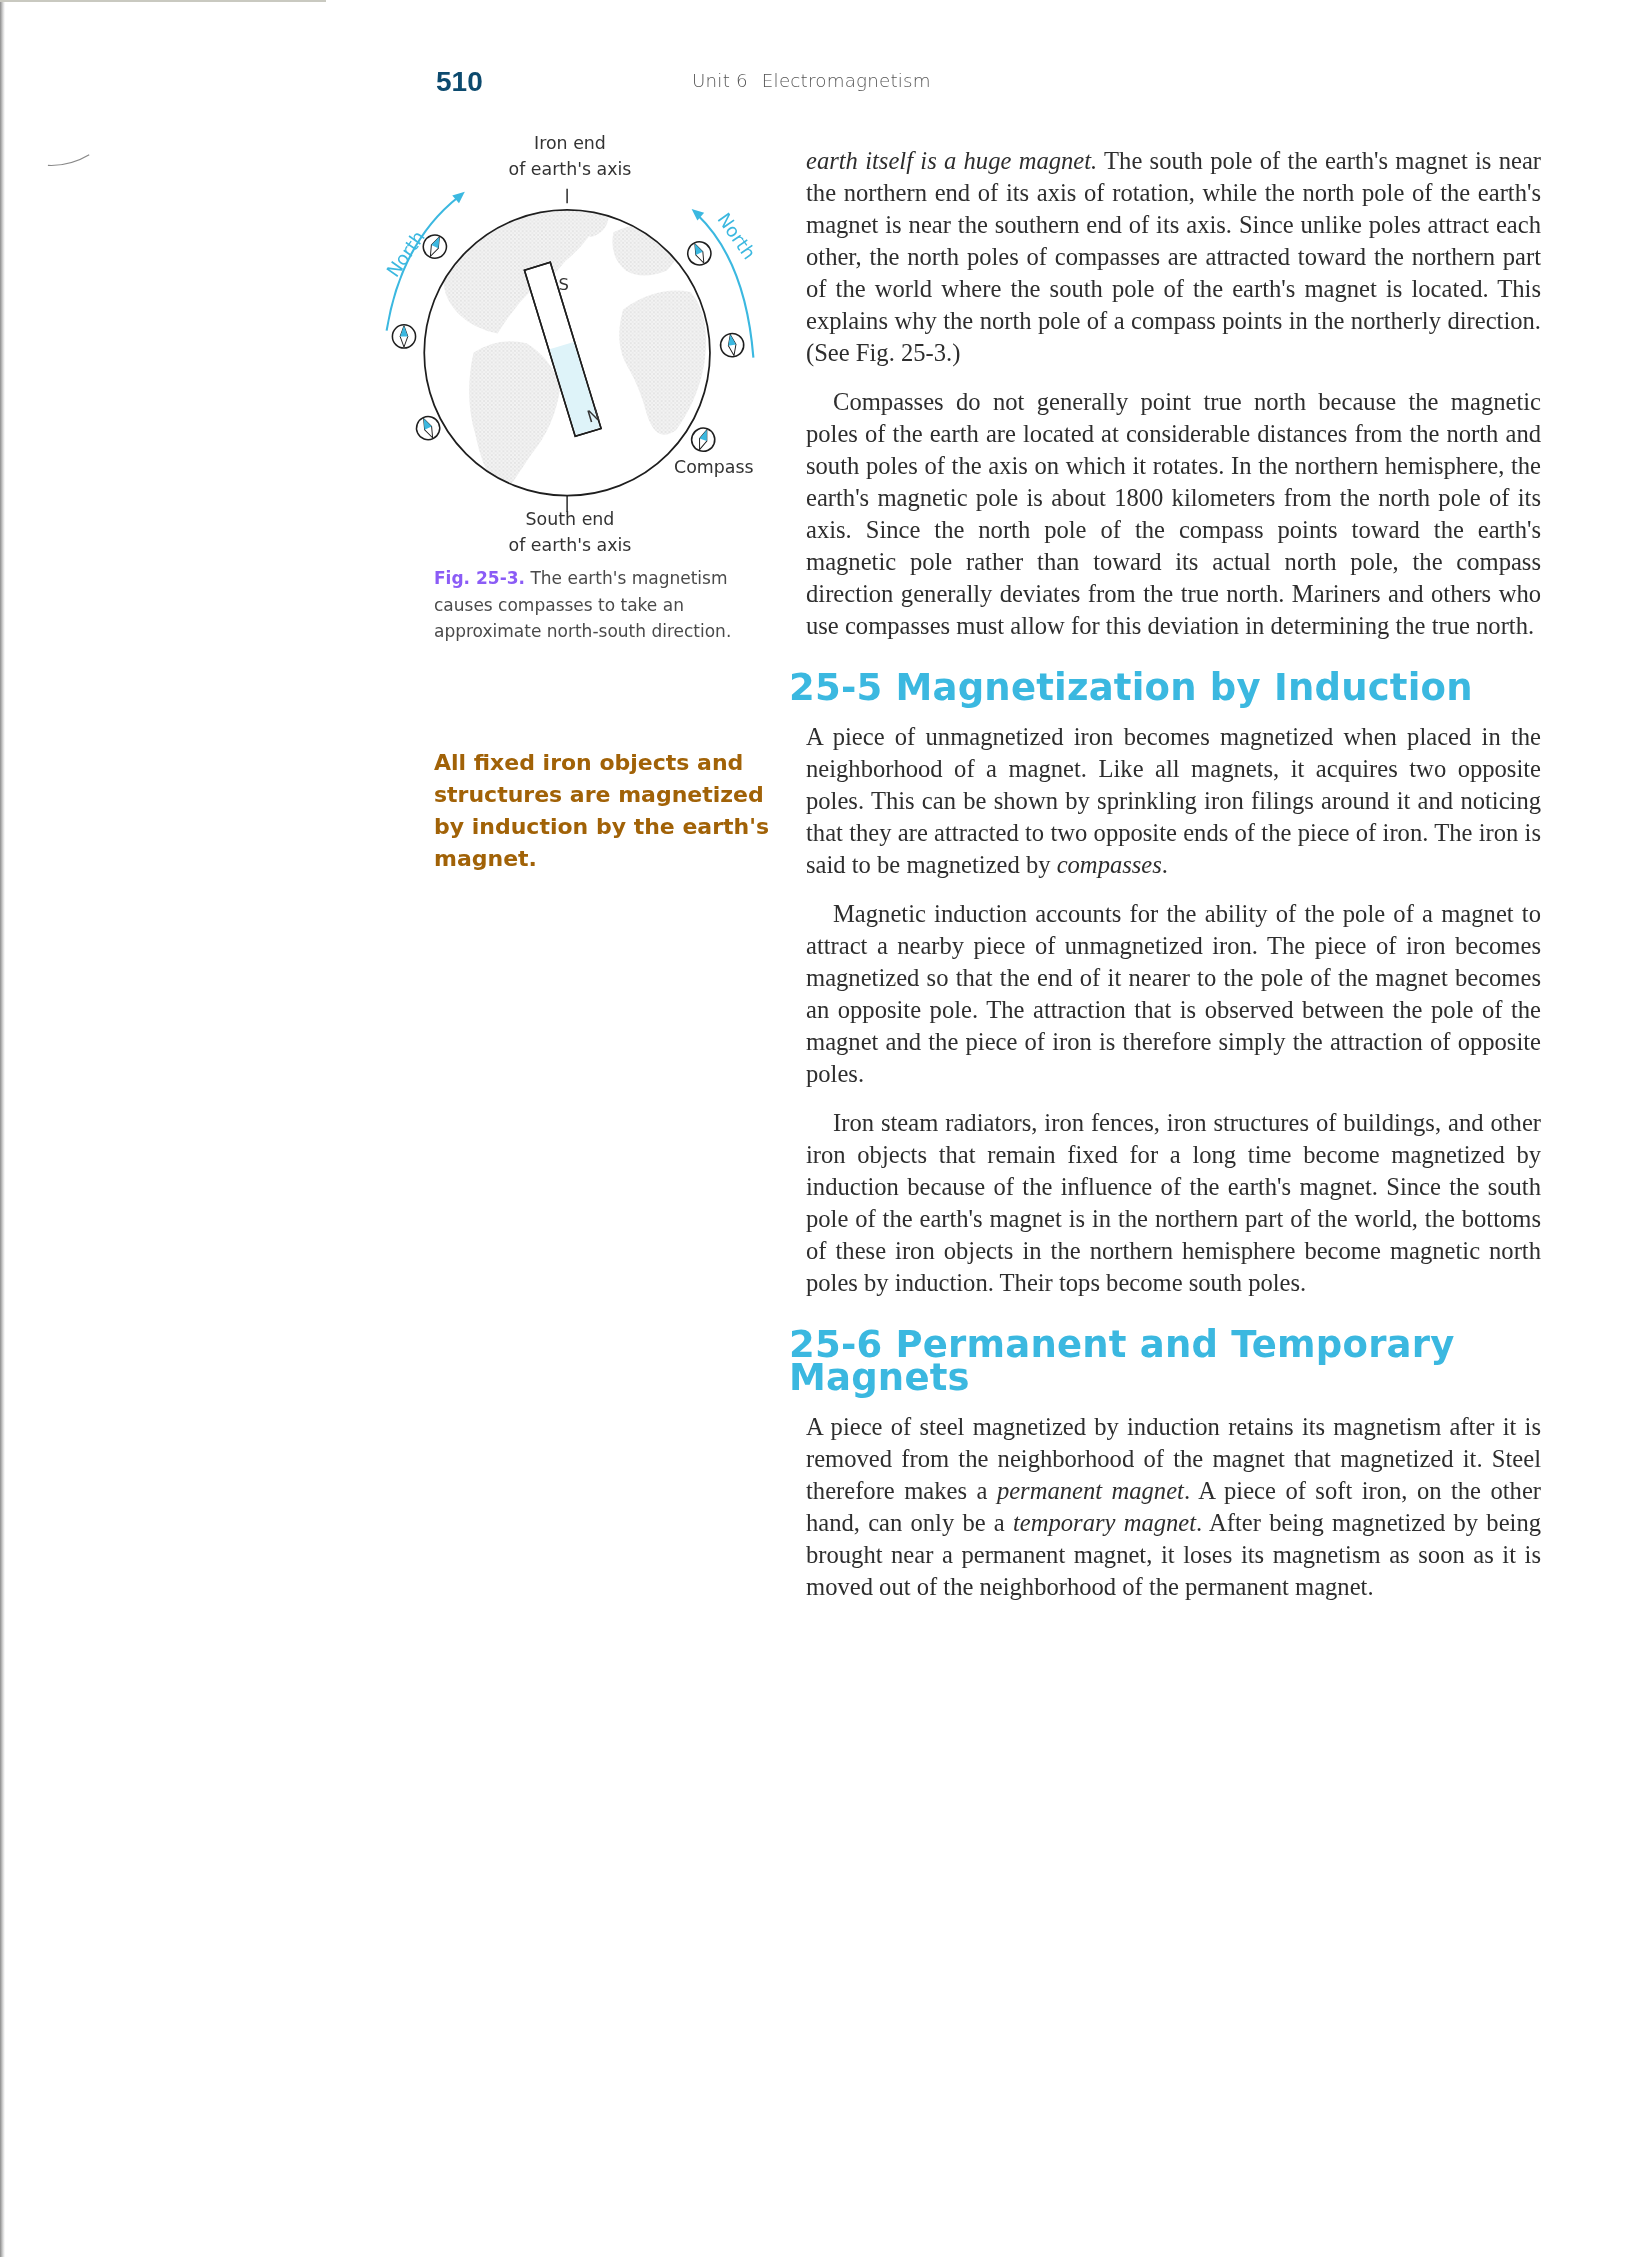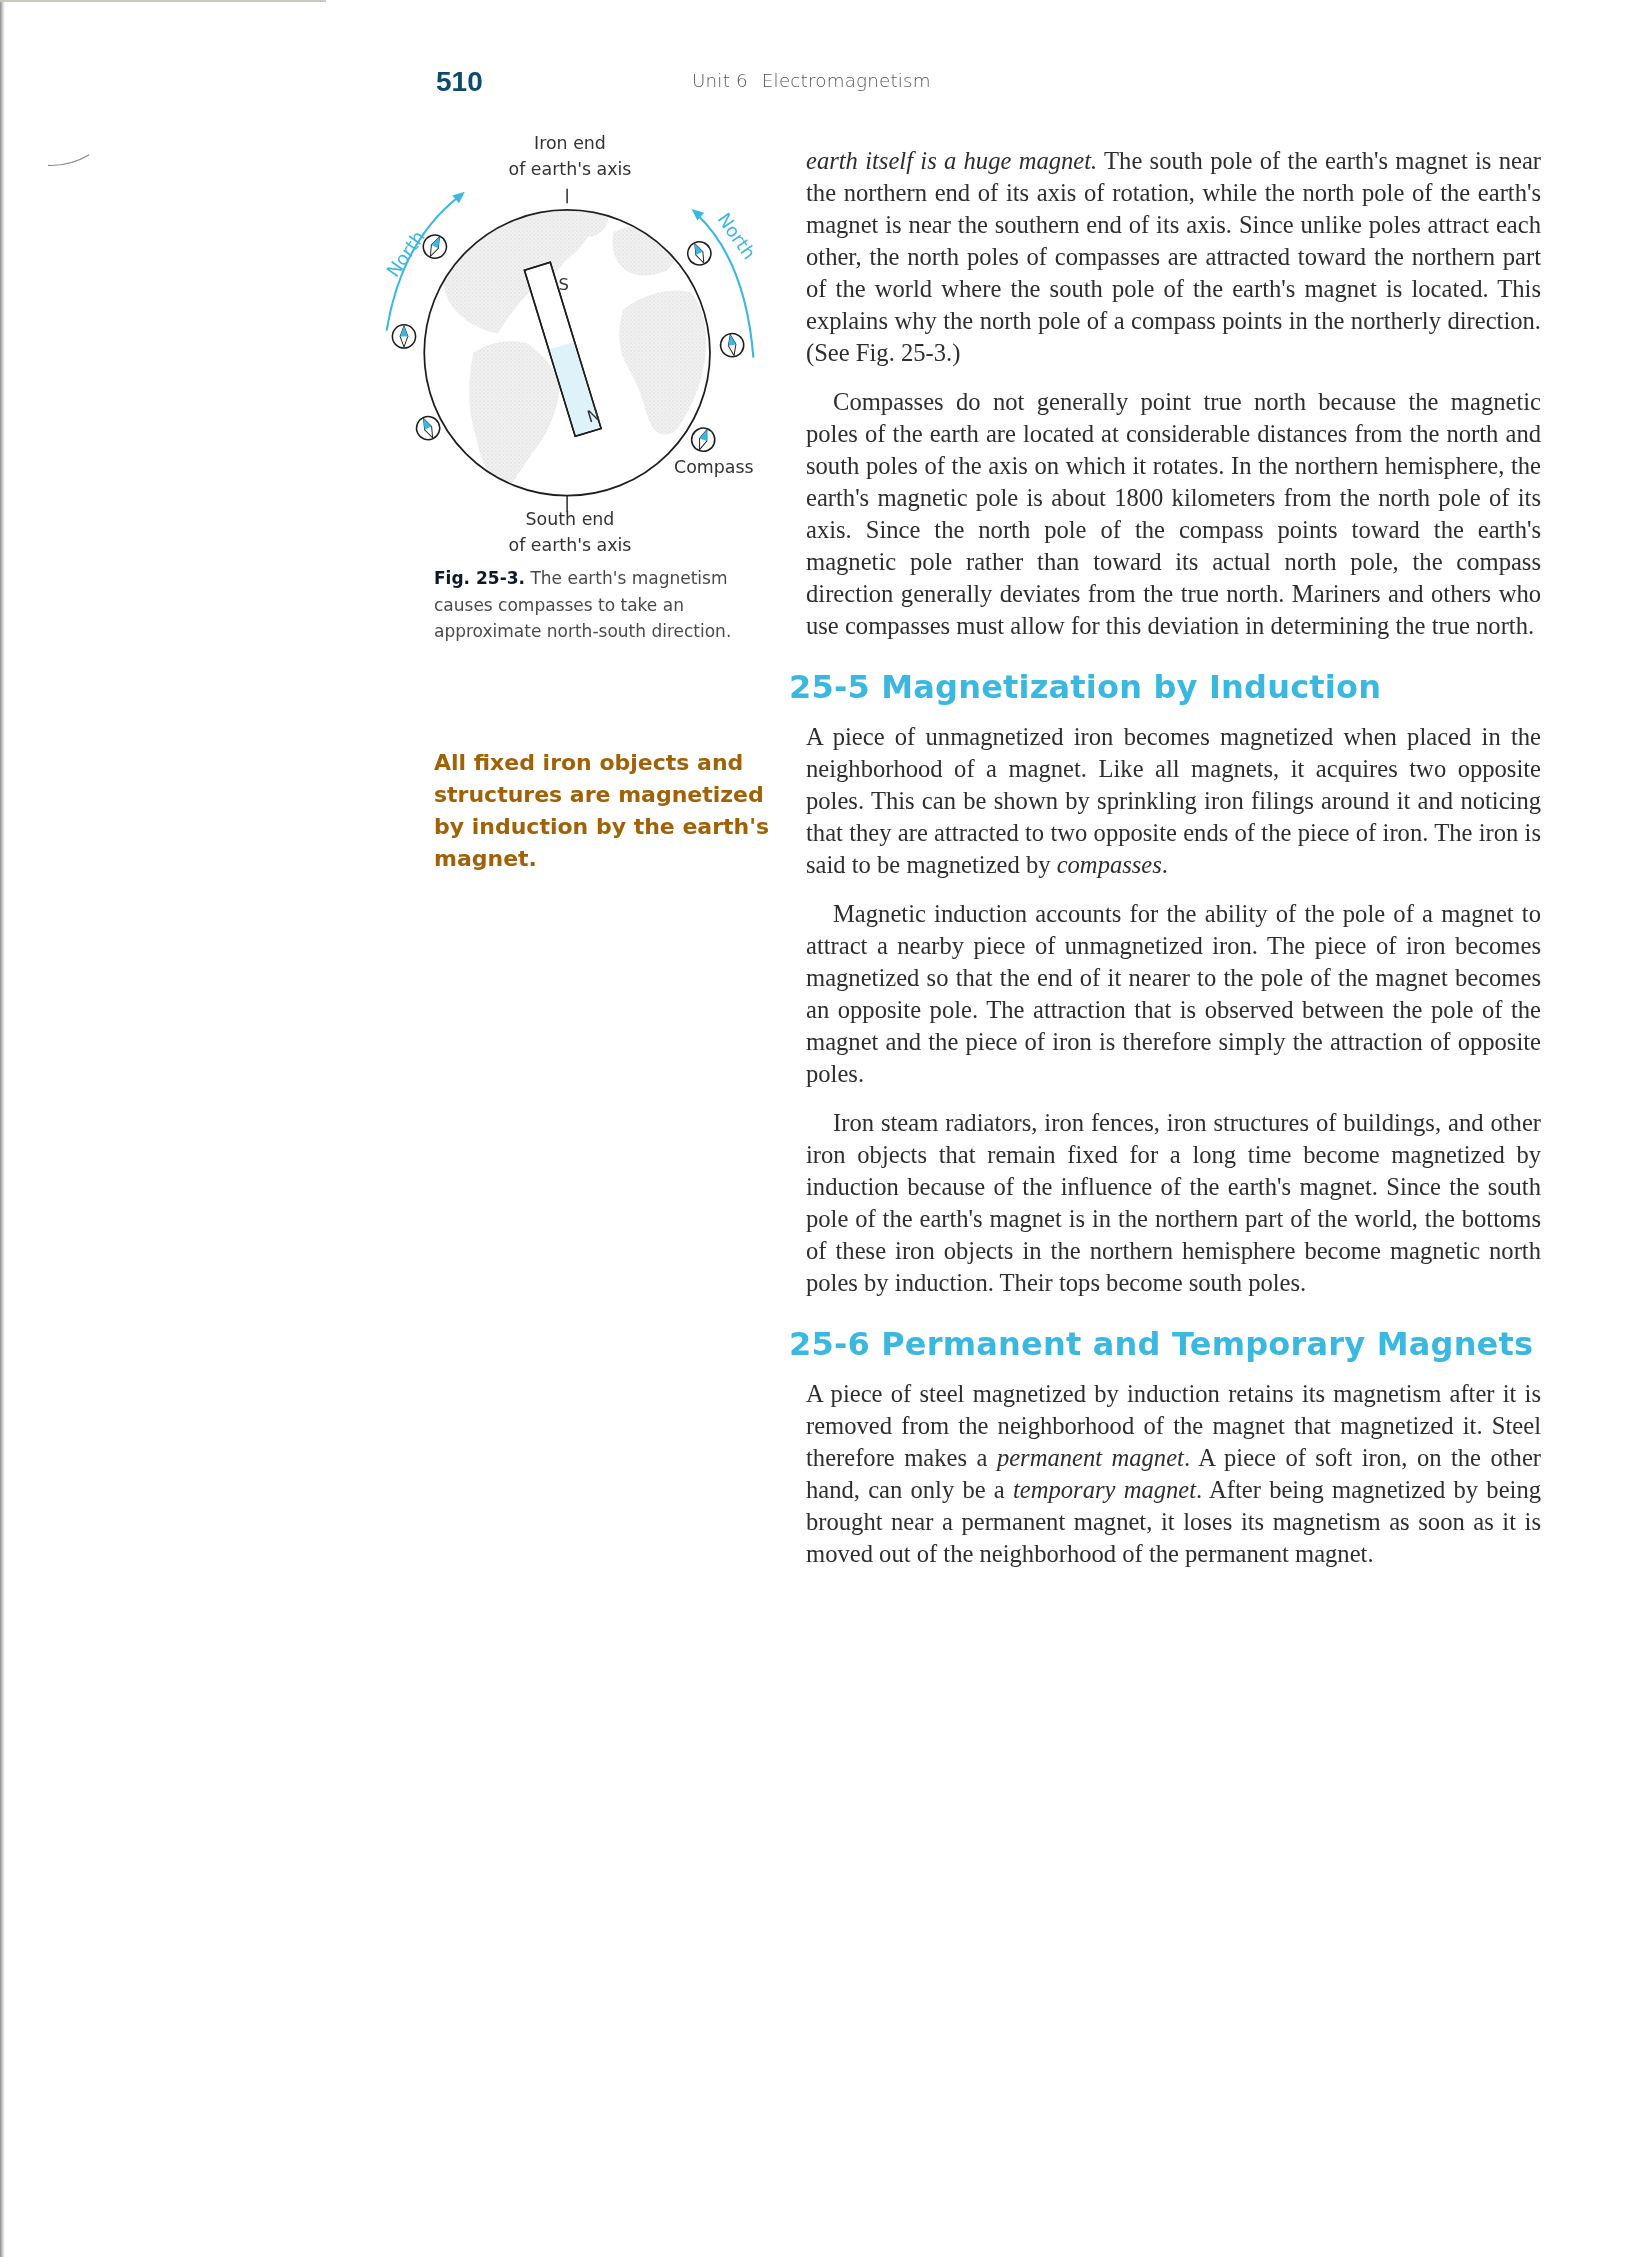--- a/index.html
+++ b/index.html
@@ -29,39 +29,39 @@
 
     .figure { position: absolute; left: 367px; top: 126px; width: 406px; height: 444px; }
     .fig-label {
       position: absolute; font-family: "DejaVu Sans", sans-serif; font-size: 17.4px;
       color: #333; text-align: center; line-height: 26px; white-space: nowrap;
     }
     .fig-caption {
       position: absolute; left: 434px; top: 565px; width: 328px;
       font-family: "DejaVu Sans", sans-serif; font-size: 17px; line-height: 26.6px; color: #4a4a4a;
     }
-    .fig-caption .fig-num { font-weight: bold; color: #0f172a; }
+    .fig-caption .fig-num { font-weight: bold; color: #8b5cf6; }
 
     .margin-note {
       position: absolute; left: 434px; top: 747px; width: 338px;
       font-family: "DejaVu Sans", sans-serif; font-weight: bold; font-size: 22px; line-height: 32px;
       color: #a16207;
     }
 
     .main-col {
       position: absolute; left: 789px; top: 128px; width: 769px;
       font-family: "Liberation Serif", "DejaVu Serif", serif; font-size: 24.6px; line-height: 32px;
       color: #2e2e2e;
     }
     .main-col p { margin: 17px; text-align: justify; text-align-last: left; hyphens: none; }
     .main-col p.indent { text-indent: 27px; }
     .main-col em { font-style: italic; }
     .section-heading {
       margin: 29px 0 2.9px 0;
-      font-family: "DejaVu Sans", sans-serif; font-weight: 600; font-size: 32px; line-height: 33px;
+      font-family: "DejaVu Sans", sans-serif; font-weight: 600; font-size: 37px; line-height: 33px;
       color: #3bb8e0; letter-spacing: 0.2px;
     }
   </style>
 </head>
 <body>
 
 <div class="scan-edge"></div>
 <div class="scan-top"></div>
 <svg class="stray-mark" width="48" height="19.3" viewBox="0 0 50 20">
   <path d="M2 16 Q 25 17 45 5" stroke="#888" stroke-width="1.2" fill="none"></path>

